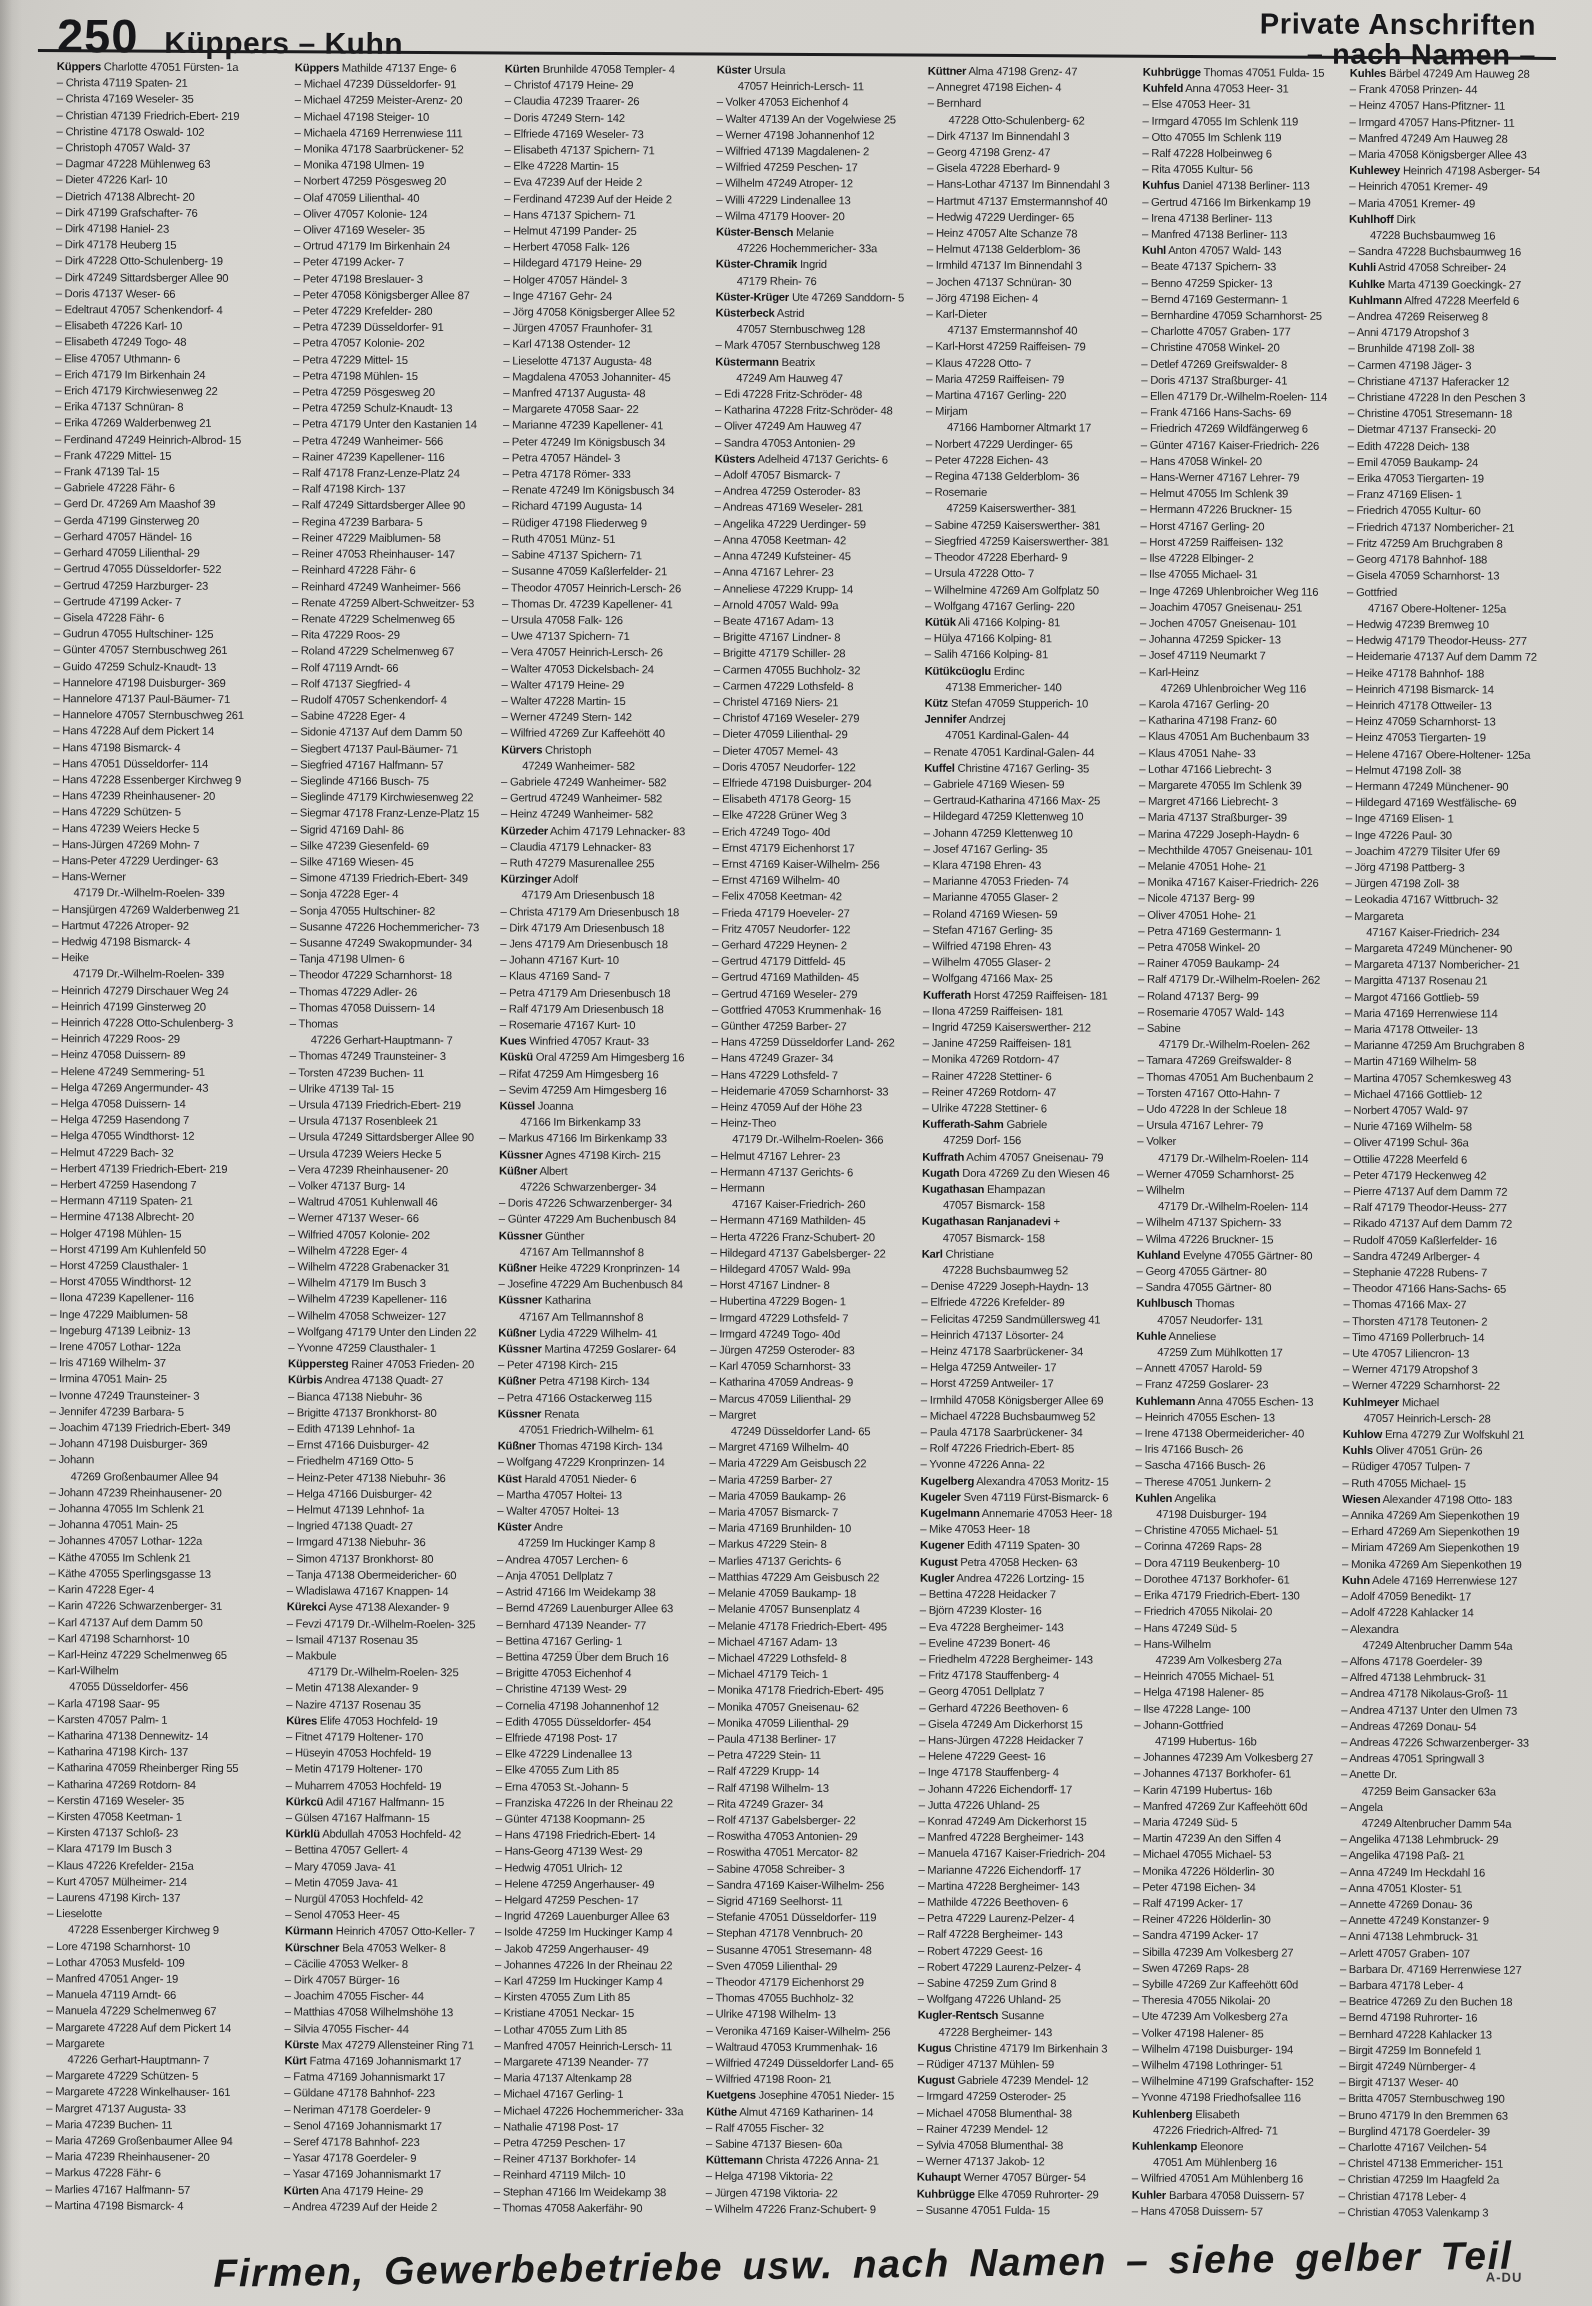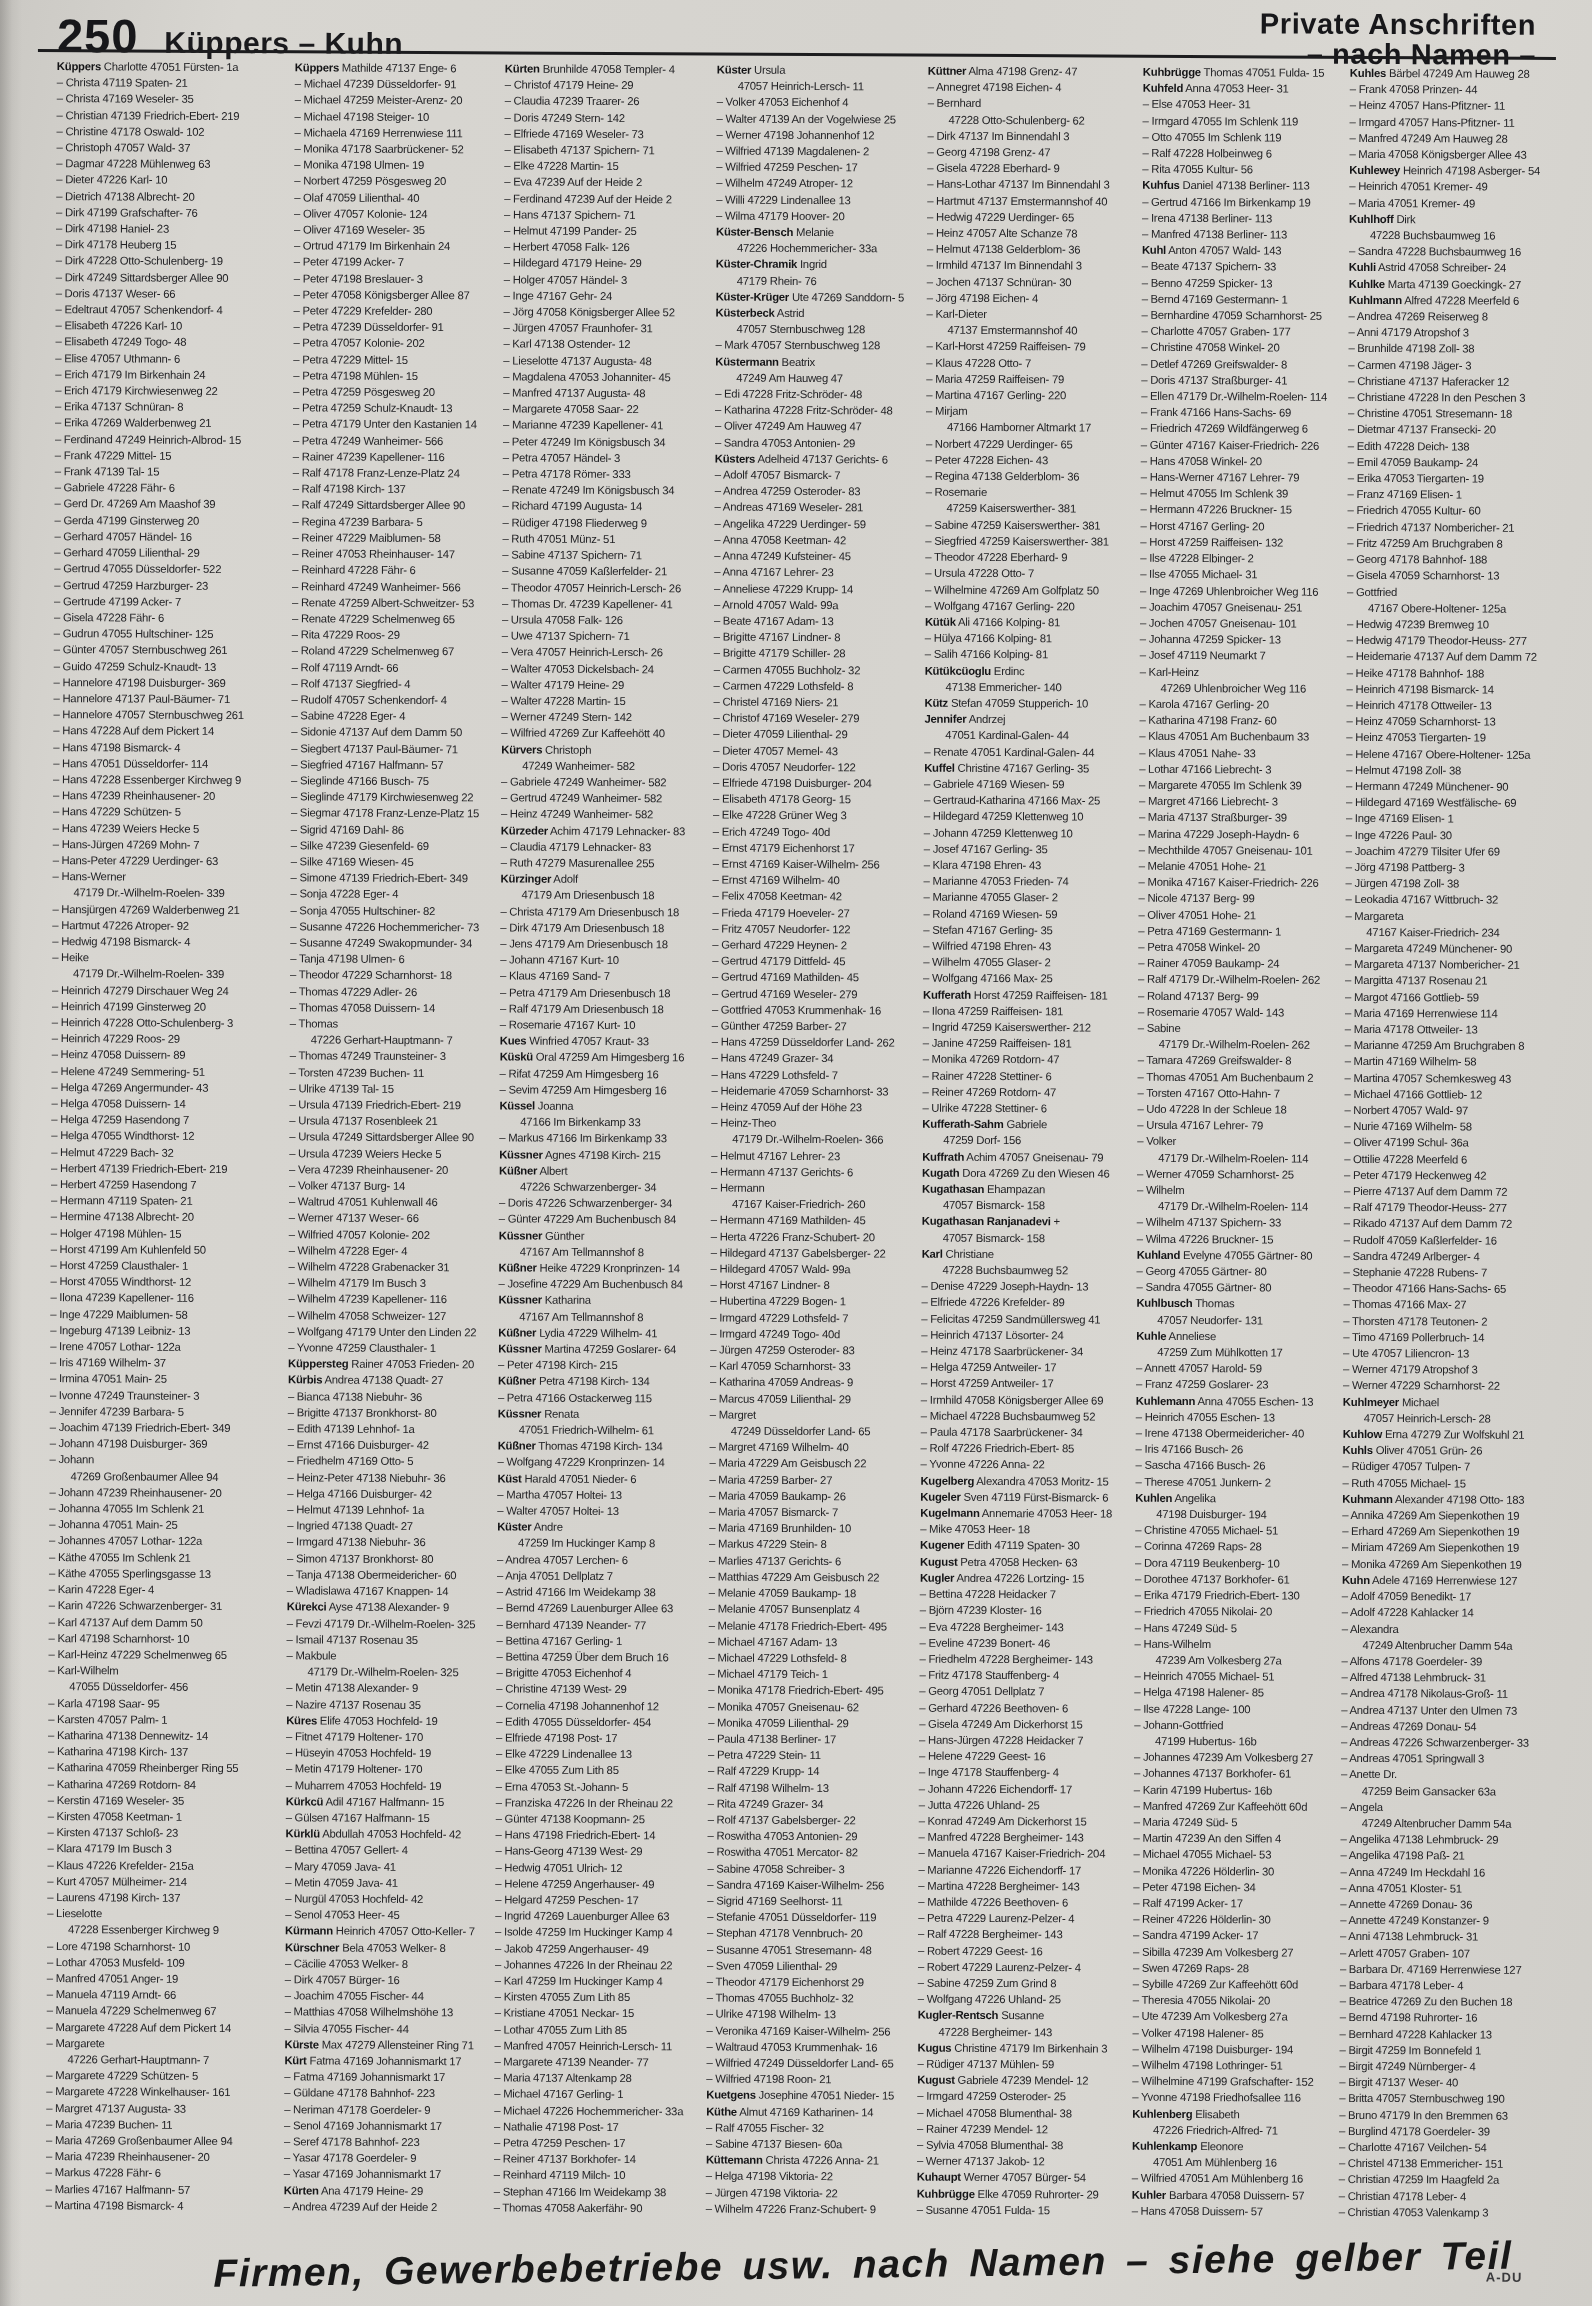--- a/index.html
+++ b/index.html
@@ -951,21 +951,21 @@
         <div class="ln">– Timo 47169 Pollerbruch- 14</div>
         <div class="ln">– Ute 47057 Liliencron- 13</div>
         <div class="ln">– Werner 47179 Atropshof 3</div>
         <div class="ln">– Werner 47229 Scharnhorst- 22</div>
         <div class="ln"><b>Kuhlmeyer</b> Michael</div>
         <div class="ln ind">47057 Heinrich-Lersch- 28</div>
         <div class="ln"><b>Kuhlow</b> Erna 47279 Zur Wolfskuhl 21</div>
         <div class="ln"><b>Kuhls</b> Oliver 47051 Grün- 26</div>
         <div class="ln">– Rüdiger 47057 Tulpen- 7</div>
         <div class="ln">– Ruth 47055 Michael- 15</div>
-        <div class="ln"><b>Kuhmann</b> Alexander 47198 Otto- 183</div>
+        <div class="ln"><b>Wiesen</b> Alexander 47198 Otto- 183</div>
         <div class="ln">– Annika 47269 Am Siepenkothen 19</div>
         <div class="ln">– Erhard 47269 Am Siepenkothen 19</div>
         <div class="ln">– Miriam 47269 Am Siepenkothen 19</div>
         <div class="ln">– Monika 47269 Am Siepenkothen 19</div>
         <div class="ln"><b>Kuhn</b> Adele 47169 Herrenwiese 127</div>
         <div class="ln">– Adolf 47059 Benedikt- 17</div>
         <div class="ln">– Adolf 47228 Kahlacker 14</div>
         <div class="ln">– Alexandra</div>
         <div class="ln ind">47249 Altenbrucher Damm 54a</div>
         <div class="ln">– Alfons 47178 Goerdeler- 39</div>

